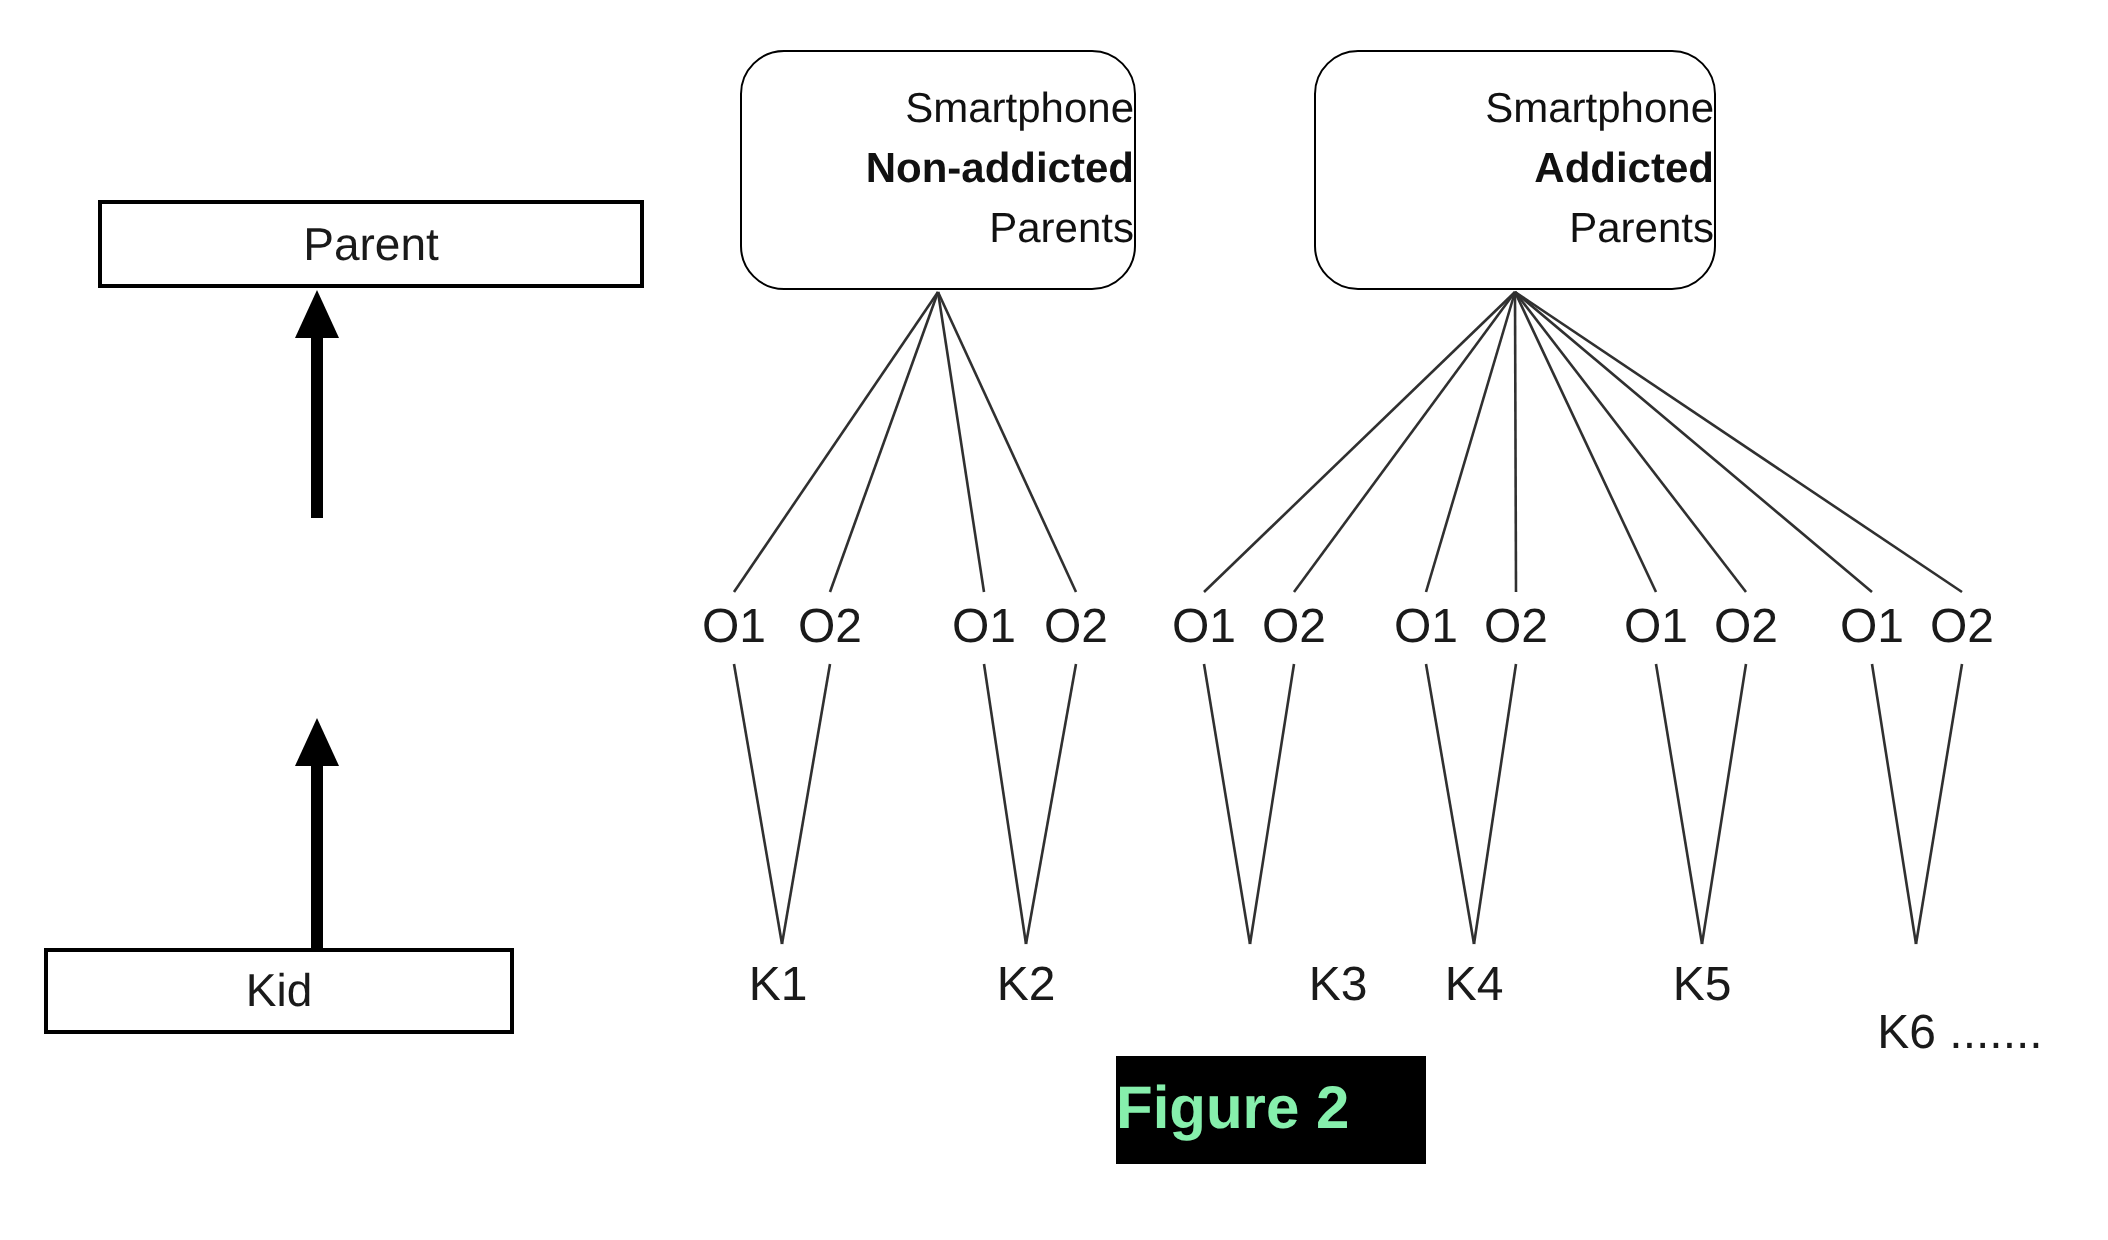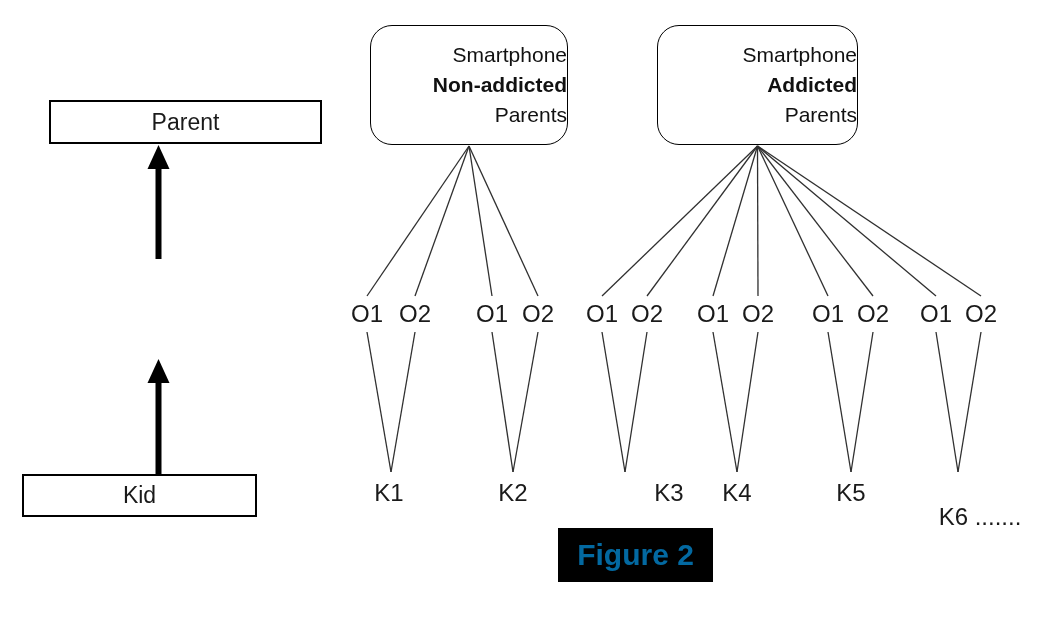--- a/index.html
+++ b/index.html
@@ -63,24 +63,23 @@
     font-size: 24px;
     color: #1a1a1a;
     white-space: nowrap;
   }
   
   #figure-label {
     position: absolute;
     left: 558px; top: 528px;
     width: 155px; height: 54px;
     background: #000000;
-    color: #0369a1;
+    color: #86efac;
     display: flex;
     align-items: center;
-    justify-content: center;
     font-size: 30px;
     font-weight: 700;
   }
 </style>
 </head>
 <body>
 
 <div class="canvas">
 
   <svg id="lines-svg">

